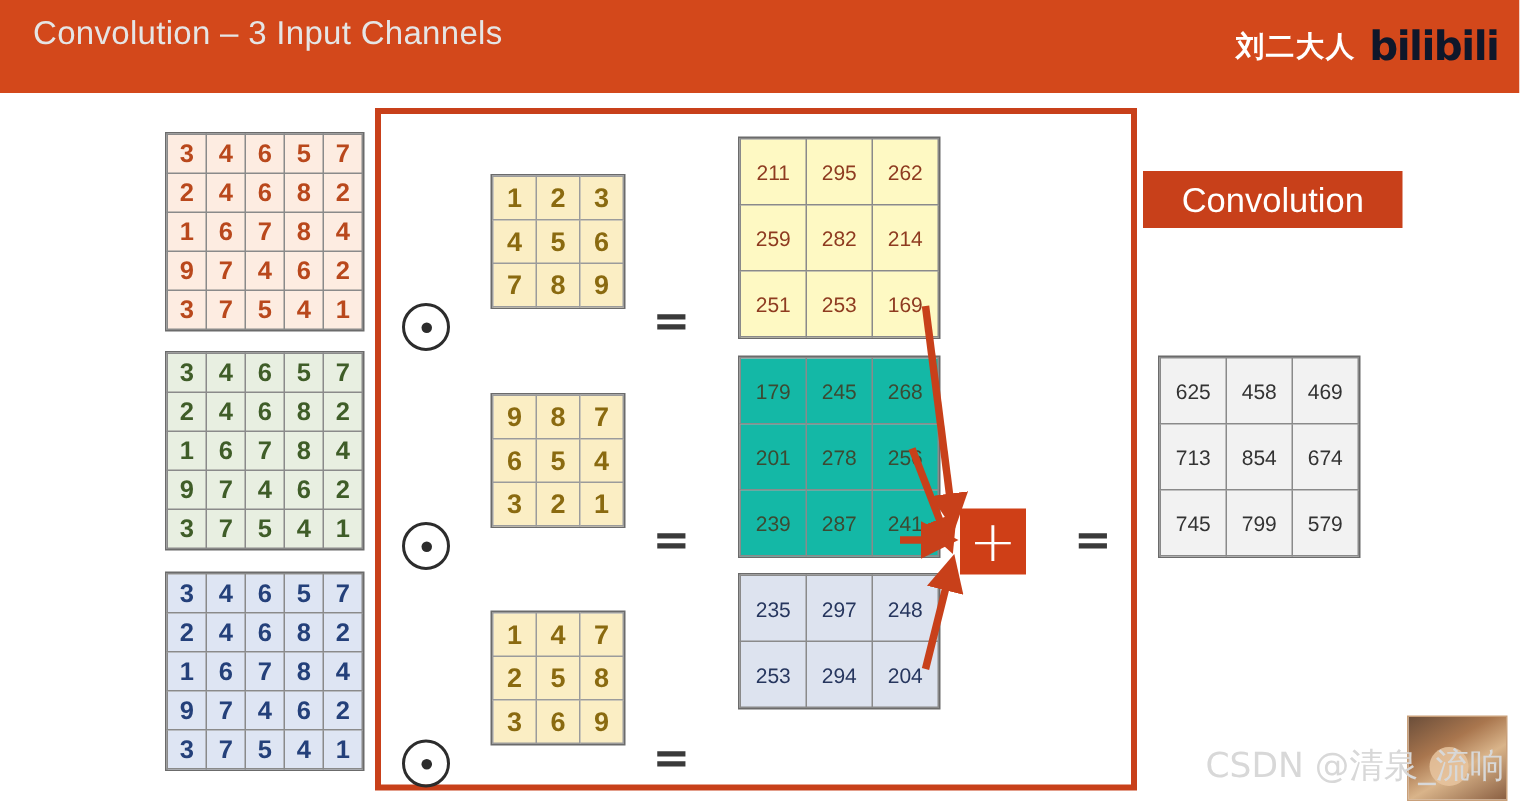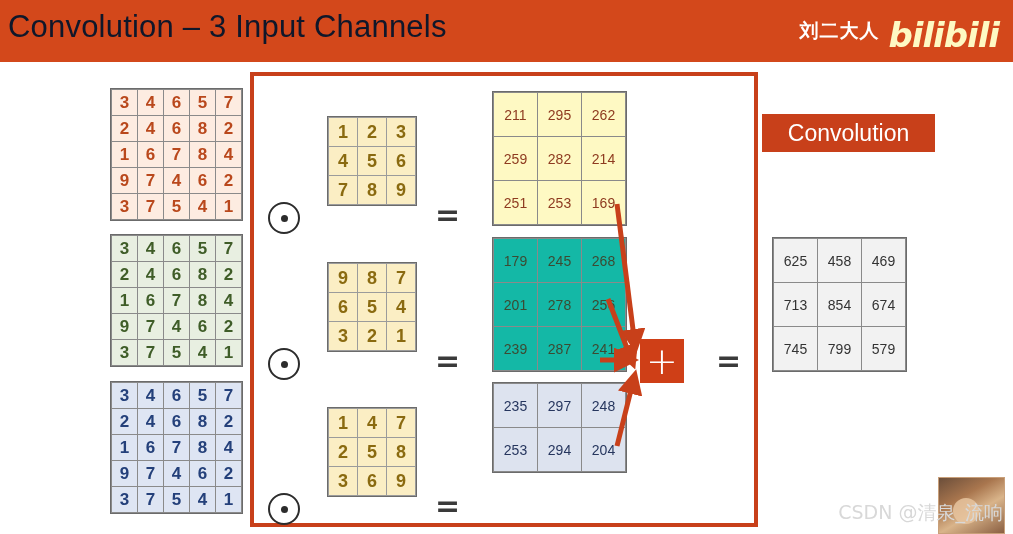--- a/index.html
+++ b/index.html
@@ -10,34 +10,34 @@
     overflow:hidden;
     position:relative;
   }
 
   
   #header{
     position:absolute;left:0;top:0;width:1013px;height:62px;
     background:#d3481b;
   }
   #title{
-    position:absolute;left:8px;top:9px;
-    font-size:31px;color:#0f172a;letter-spacing:.2px;
+    position:absolute;left:22px;top:9px;
+    font-size:22px;color:#e5e5e5;letter-spacing:.2px;
     white-space:nowrap;
   }
   #brand{
     position:absolute;right:14px;top:18px;
     display:flex;align-items:flex-start;gap:9px;
   }
   #brand-name{
     font-size:19px;color:#ffffff;font-weight:bold;letter-spacing:1px;
     font-family:"DejaVu Sans", sans-serif;
   }
   #bili-logo{
-    font-size:34px;color:#fef9c3;font-weight:bold;font-style:italic;
+    font-size:27px;color:#0f172a;font-weight:bold;
     letter-spacing:-1px;line-height:1;
     font-family:"DejaVu Sans", sans-serif;
   }
 
   
   #stage{position:absolute;left:0;top:62px;width:1013px;height:472px;background:#fff;}
 
   
   #group-box{
     position:absolute;left:250px;top:10px;width:508px;height:455px;
@@ -109,21 +109,21 @@
   #conv-label{
     position:absolute;left:762px;top:52px;width:173px;height:38px;
     background:#c8401a;color:#ffffff;
     display:flex;align-items:center;justify-content:center;
     font-size:23px;
   }
 
   
   #watermark{
     position:absolute;right:10px;bottom:8px;
-    font-size:19px;color:#d8d8d8;white-space:nowrap;
+    font-size:23px;color:#d8d8d8;white-space:nowrap;
     font-family:"DejaVu Sans", sans-serif;
     margin-left:10px;
   }
   #thumb{
     position:absolute;right:8px;bottom:0px;width:65px;height:55px;
     background:linear-gradient(150deg,#6b4e3a 0%,#a9764e 35%,#d9b48a 60%,#8a5f42 100%);
     border:1px solid #c9a07a;
     overflow:hidden;
   }
   #thumb:after{

